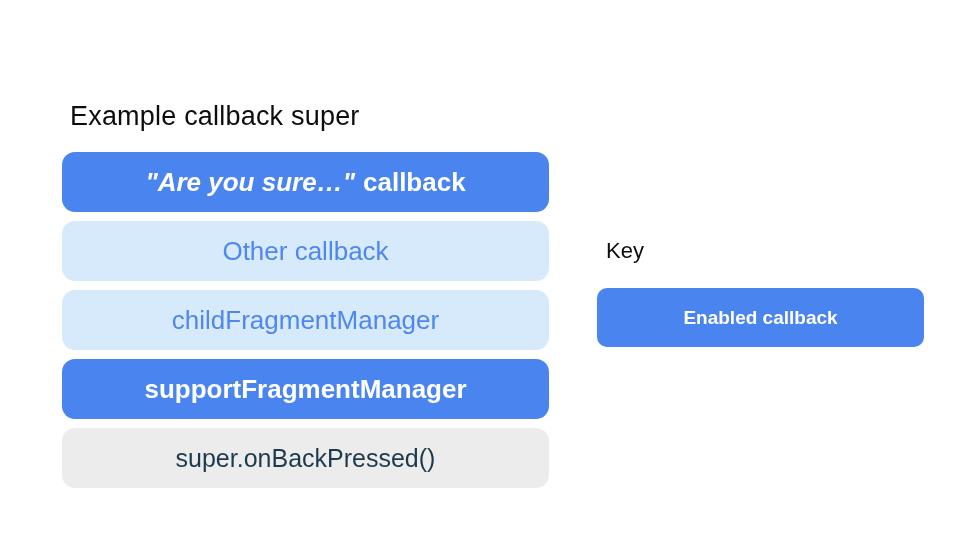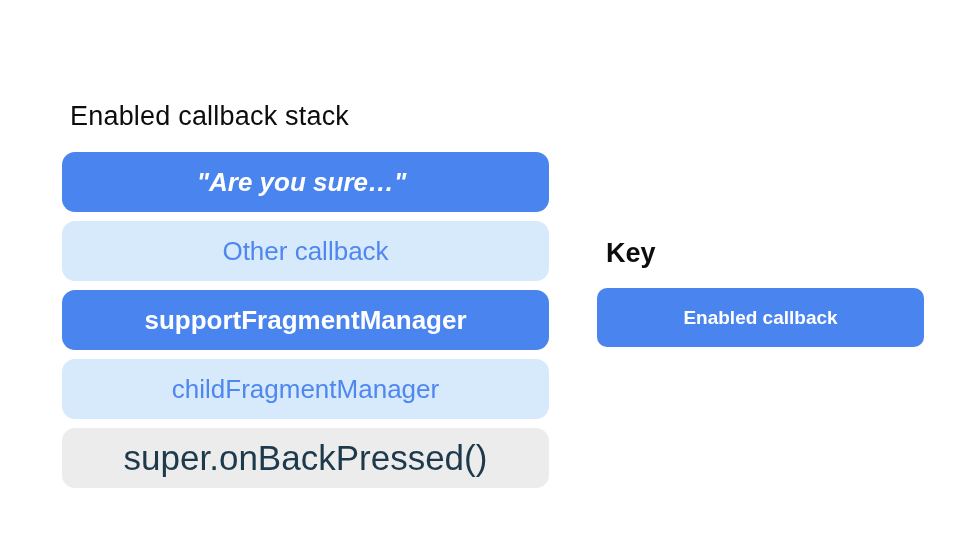--- a/index.html
+++ b/index.html
@@ -41,22 +41,22 @@
     align-items: center;
     justify-content: center;
     font-size: 26px;
     box-sizing: border-box;
   }
 
   .key-title {
     position: absolute;
     left: 606px;
     top: 238px;
-    font-size: 27px;
-    font-weight: 700;
+    font-size: 22px;
+    font-weight: 400;
     color: var(--title-text, #0d0d0d);
   }
   .key {
     position: absolute;
     left: 597px;
     top: 288px;
     width: 327px;
     display: flex;
     flex-direction: column;
     gap: 13px;
@@ -83,40 +83,41 @@
     background: var(--system-fill, #ececec);
     color: var(--system-text, #1d3a4c);
   }
 
   .bold { font-weight: 700; }
   .quote-italic {
     font-weight: 700;
     font-style: italic;
     margin-right: 8px;
   }
-  .stack .box.system { font-size: 35px; }
+  .stack .box.system { font-size: 25px; }
   .key .box.enabled { font-weight: 700; }
 </style>
 </head>
 <body>
 
-<div class="slide-title">Enabled callback stack</div>
+<div class="slide-title">Example callback super</div>
 
 <div class="stack">
   <div class="box enabled">
     <span class="quote-italic">"Are you sure…"</span>
+    <span class="bold">callback</span>
   </div>
   <div class="box disabled">
     <span>Other callback</span>
   </div>
+  <div class="box disabled">
+    <span>childFragmentManager</span>
+  </div>
   <div class="box enabled">
     <span class="bold">supportFragmentManager</span>
-  </div>
-  <div class="box disabled">
-    <span>childFragmentManager</span>
   </div>
   <div class="box system">
     <span>super.onBackPressed()</span>
   </div>
 </div>
 
 <div class="key-title">Key</div>
 
 <div class="key">
   <div class="box enabled">

